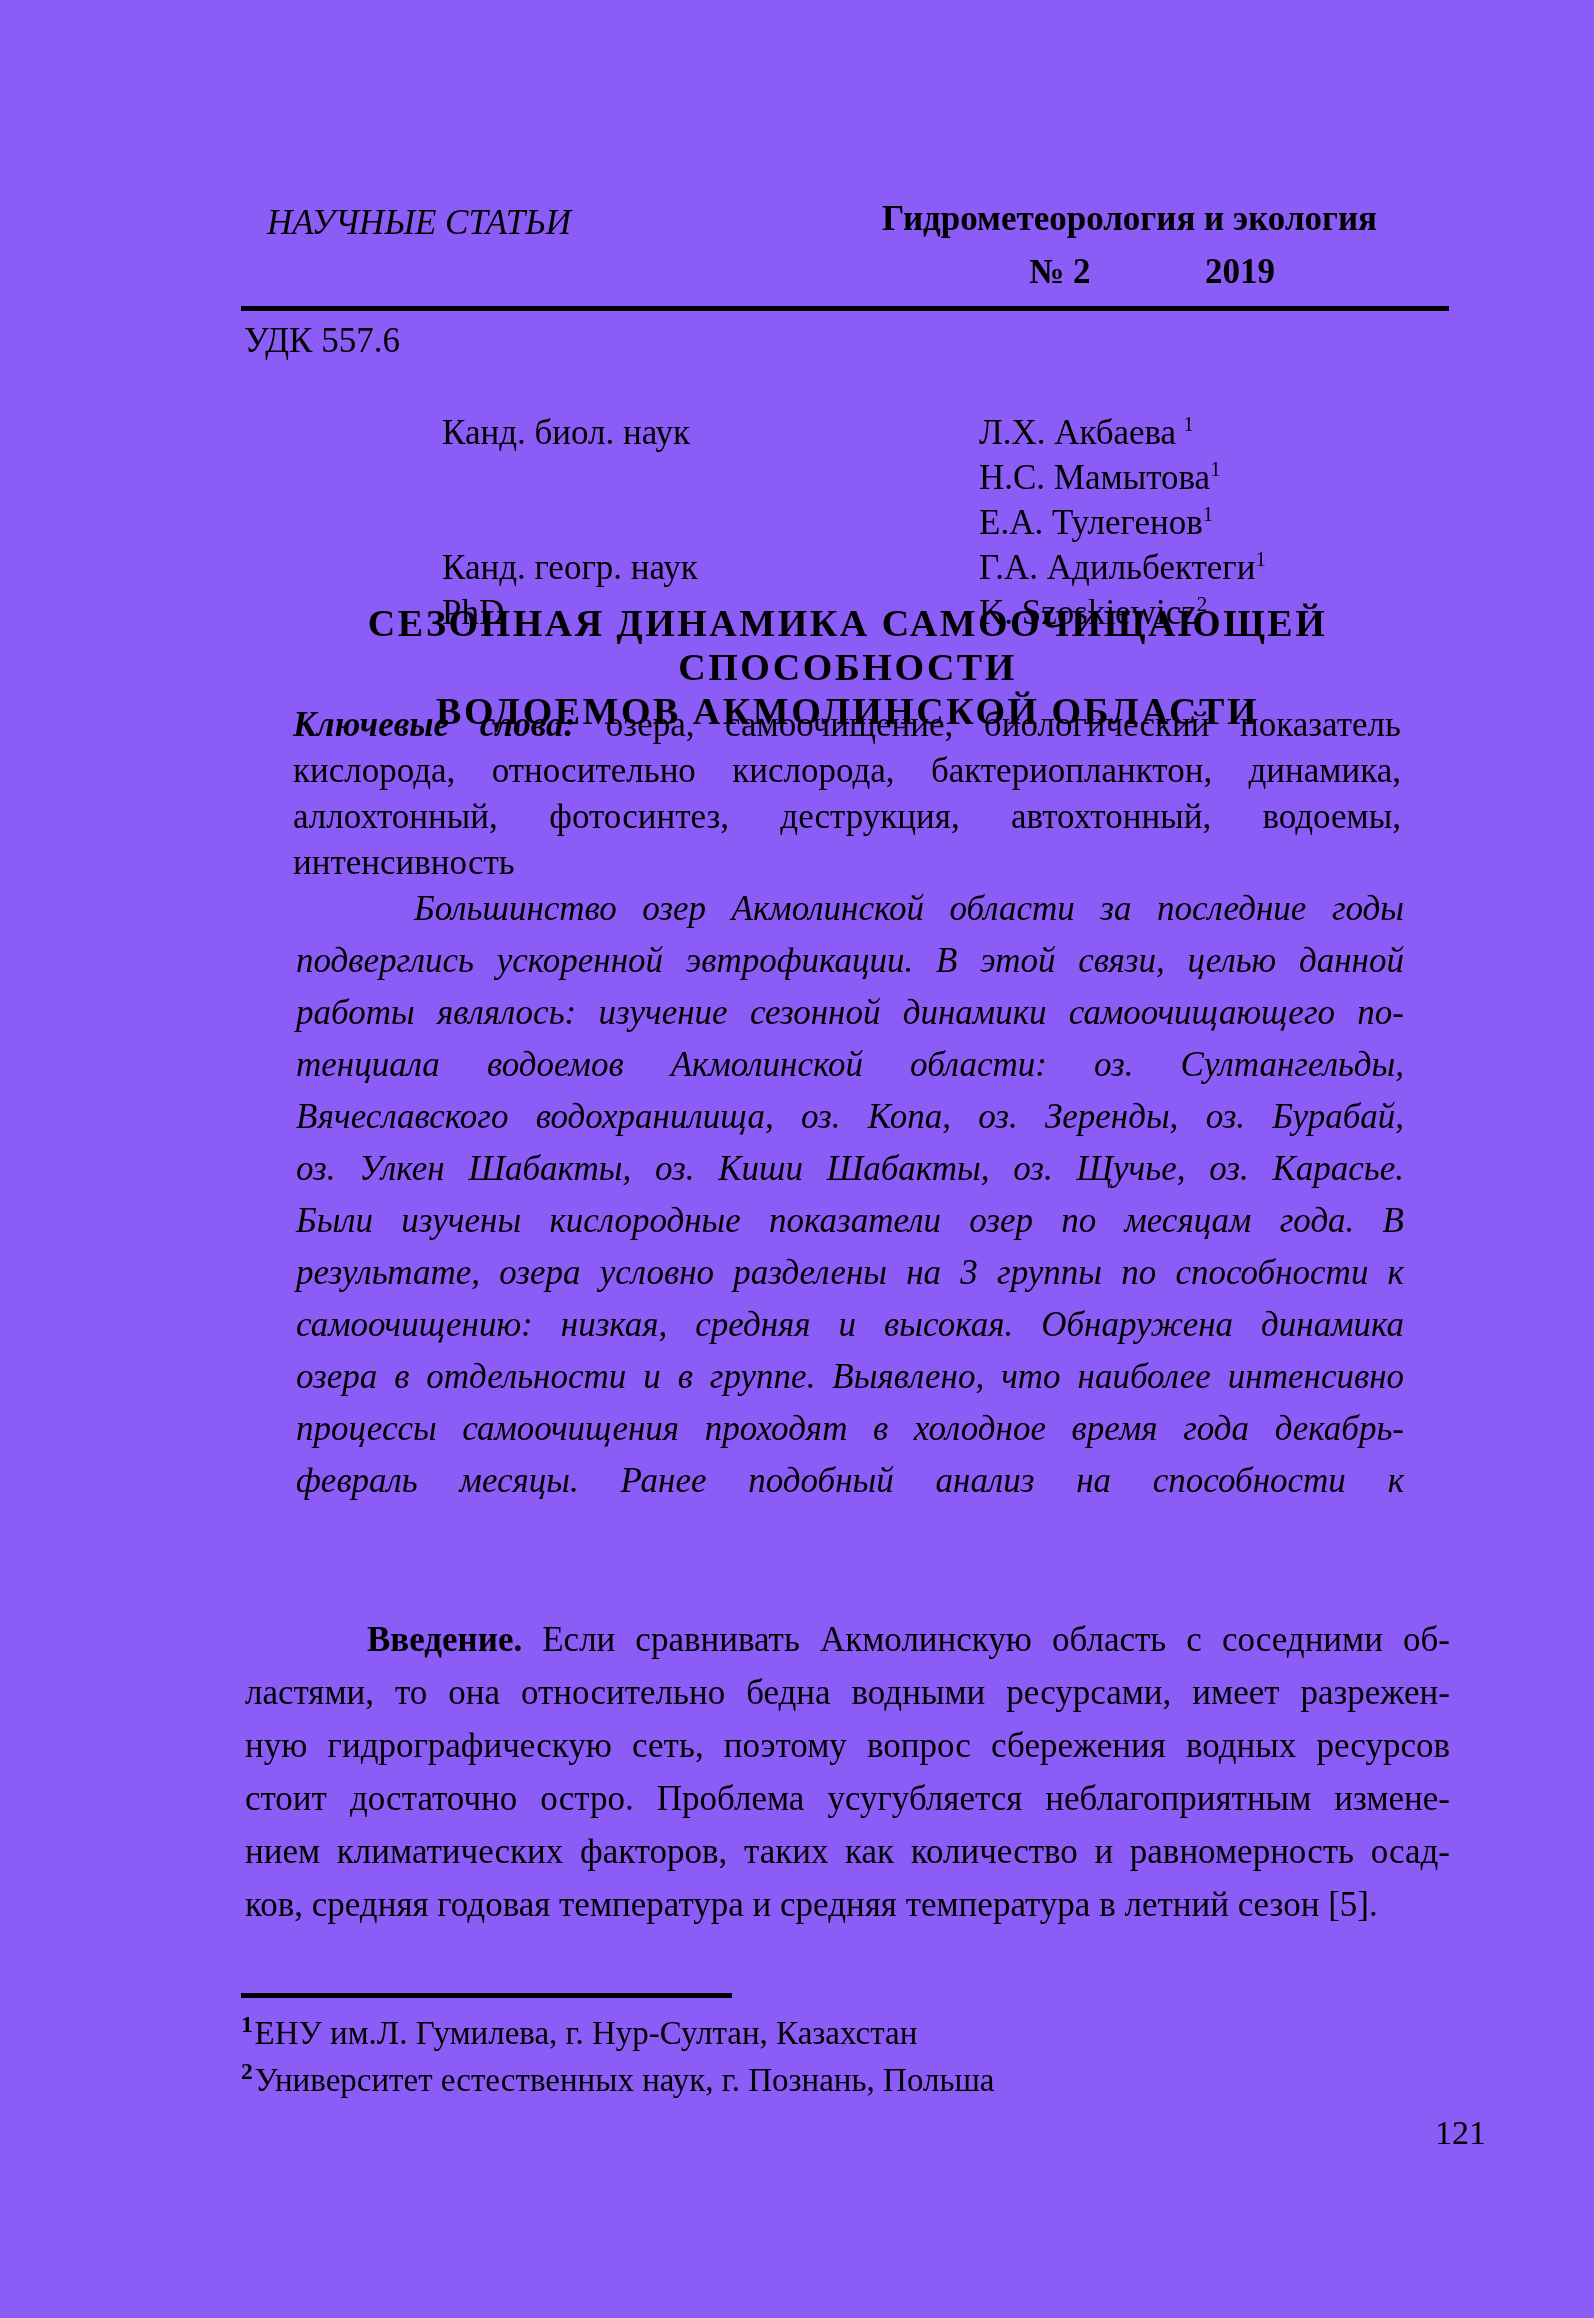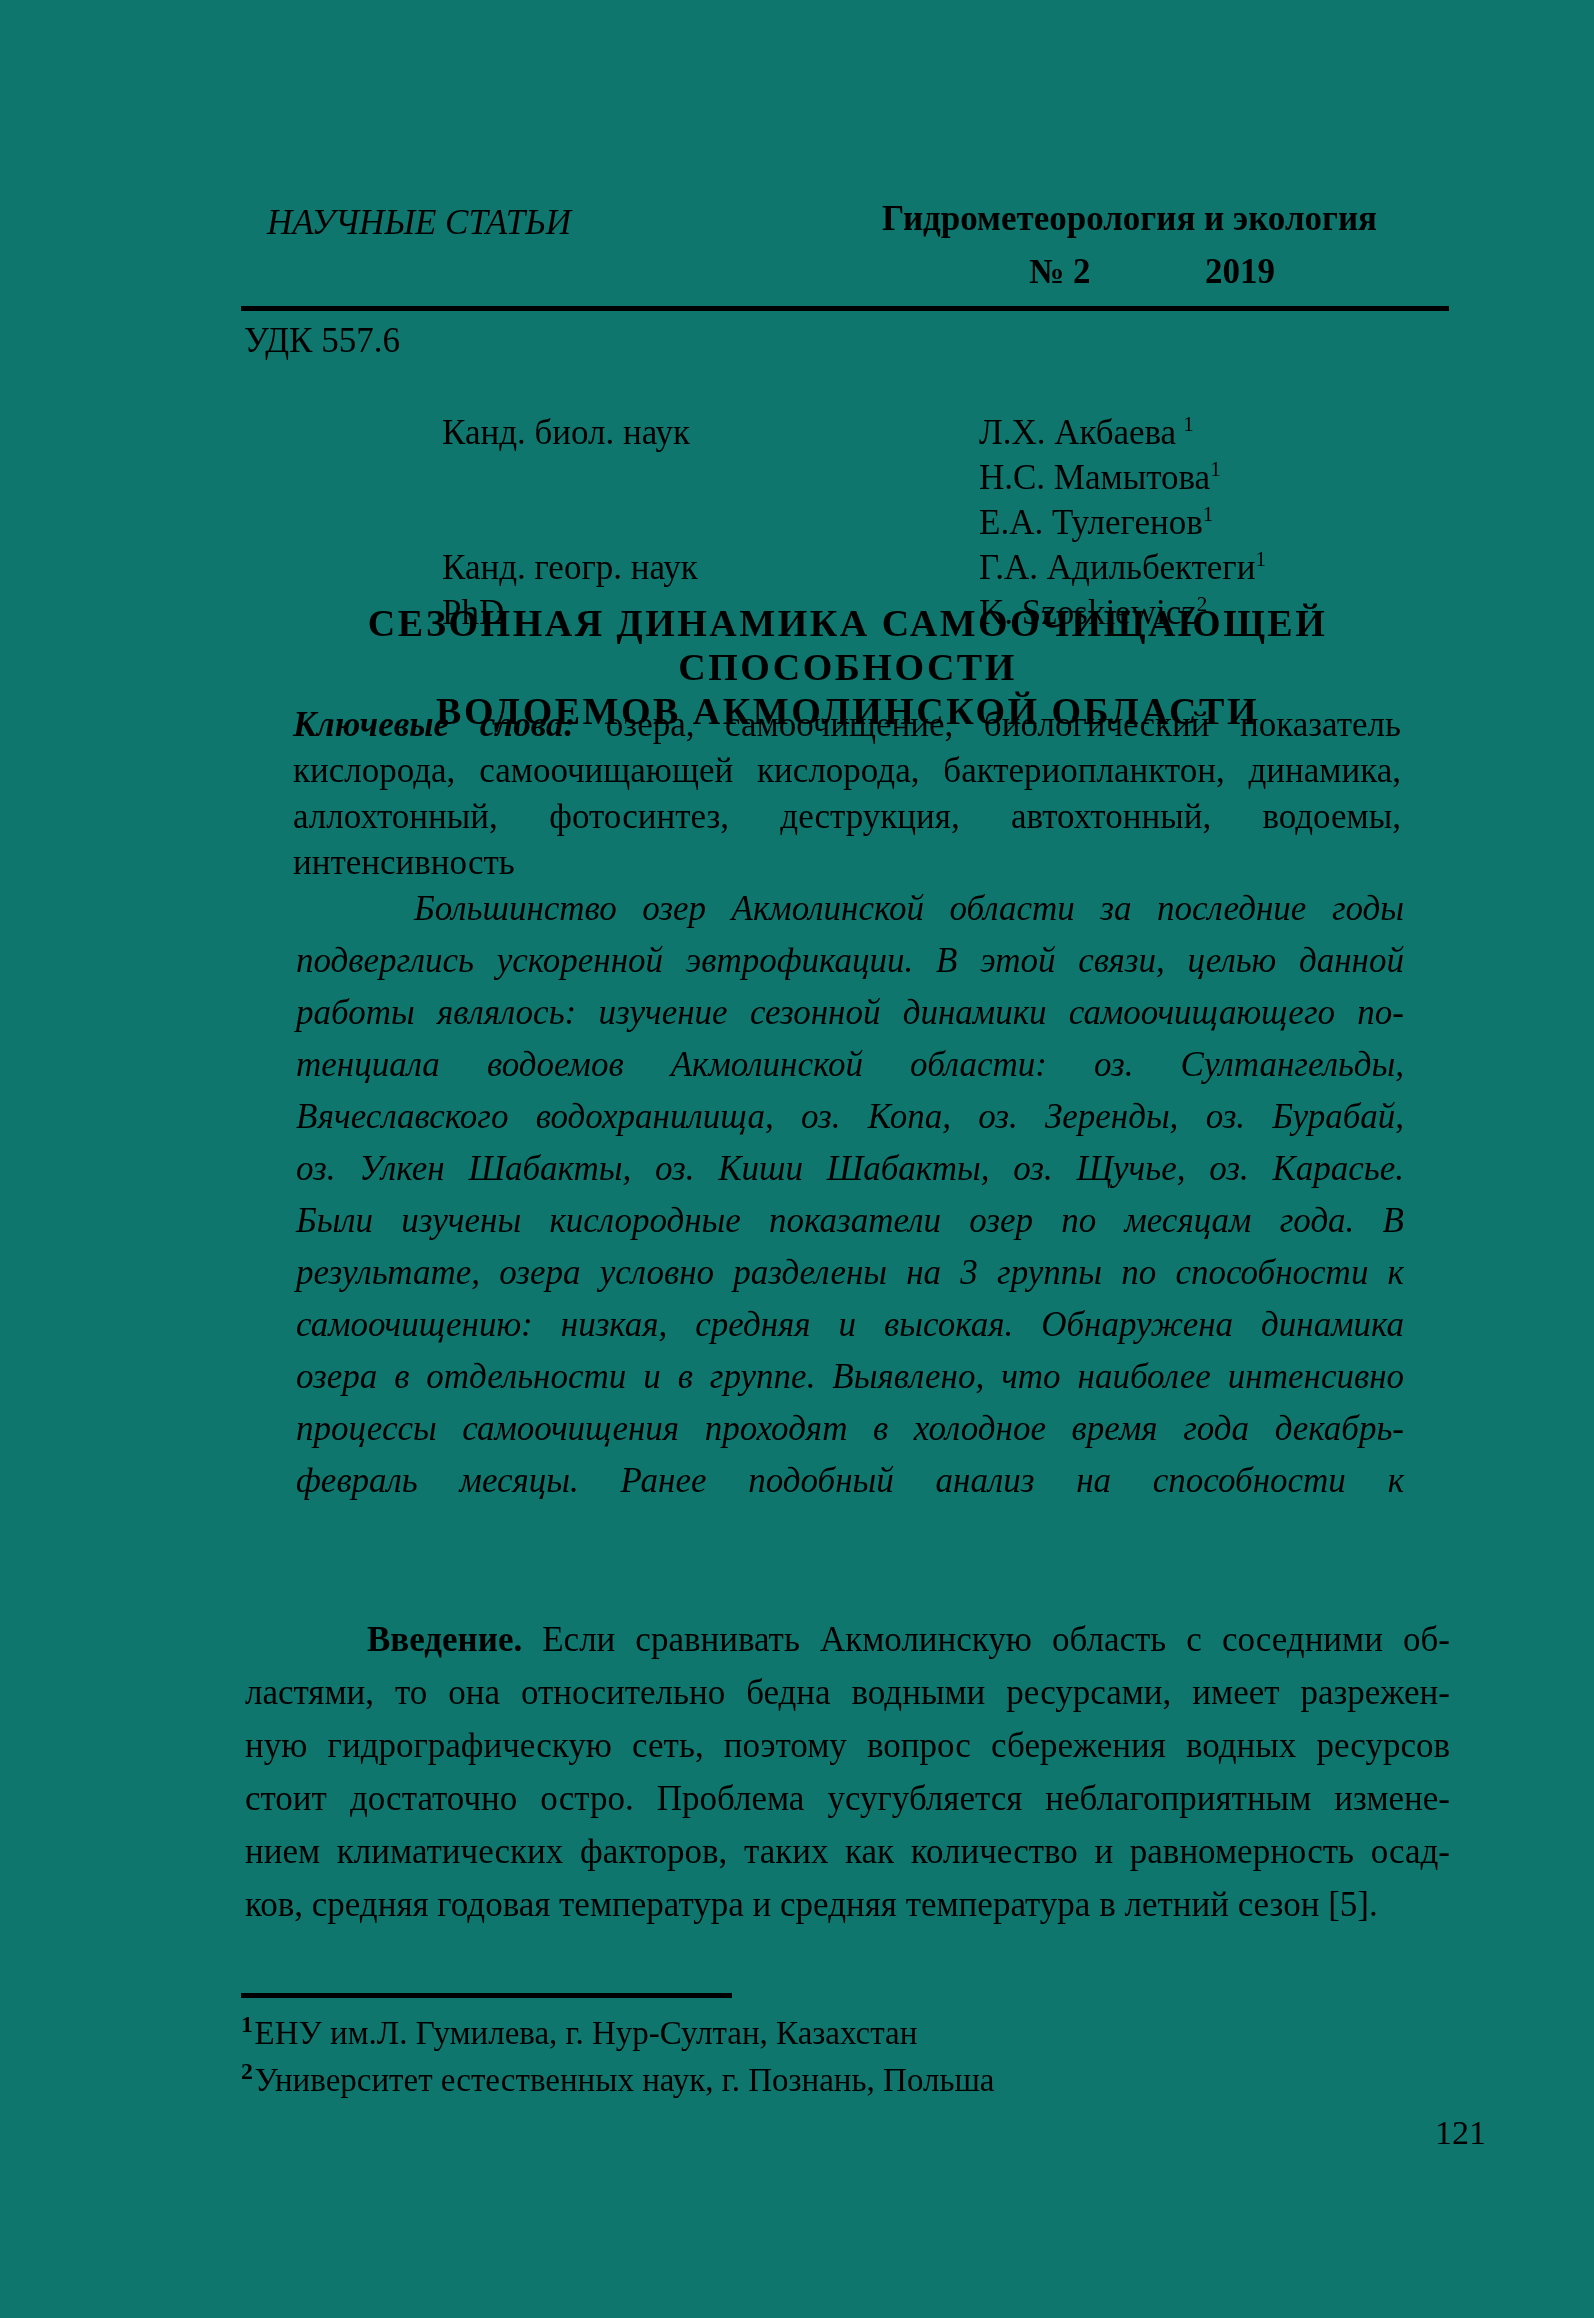--- a/index.html
+++ b/index.html
@@ -1,19 +1,19 @@
 <!DOCTYPE html>
 <html style="font-size:13px"><head>
 <meta charset="utf-8">
 <style>
   html,body{margin:0;padding:0;background:#777;}
   #page{
     position:relative;
     width:1594px;height:2319px;
-    background:#0f766e;
+    background:#8b5cf6;
     color:#000;
     font-family:"Liberation Serif","DejaVu Serif",serif;
     overflow:hidden;
   }
   .abs{position:absolute;}
 
   
   #header-section{left:267px;top:203px;font-style:italic;font-size:35px;line-height:39px;}
   #header-journal{left:882px;top:199px;font-weight:bold;font-size:35px;line-height:39px;}
   #issue-no{left:1029px;top:252px;font-weight:bold;font-size:35px;line-height:39px;}
@@ -91,21 +91,21 @@
       </div>
     </div>
 
   <div class="abs" id="title">
     <div>СЕЗОННАЯ ДИНАМИКА САМООЧИЩАЮЩЕЙ СПОСОБНОСТИ</div>
     <div>ВОДОЕМОВ АКМОЛИНСКОЙ ОБЛАСТИ</div>
   </div>
 
   <div class="abs" id="keywords">
       <div class="tline"><span class="bi">Ключевые слова: </span>озера, самоочищение, биологический показатель</div>
-      <div class="tline">кислорода, самоочищающей кислорода, бактериопланктон, динамика,</div>
+      <div class="tline">кислорода, относительно кислорода, бактериопланктон, динамика,</div>
       <div class="tline">аллохтонный, фотосинтез, деструкция, автохтонный, водоемы,</div>
       <div class="tline last">интенсивность</div>
     </div>
 
   <div class="abs" id="abstract">
       <div class="tline ind">Большинство озер Акмолинской области за последние годы</div>
       <div class="tline">подверглись ускоренной эвтрофикации. В этой связи, целью данной</div>
       <div class="tline">работы являлось: изучение сезонной динамики самоочищающего по-</div>
       <div class="tline">тенциала водоемов Акмолинской области: оз. Султангельды,</div>
       <div class="tline">Вячеславского водохранилища, оз. Копа, оз. Зеренды, оз. Бурабай,</div>

